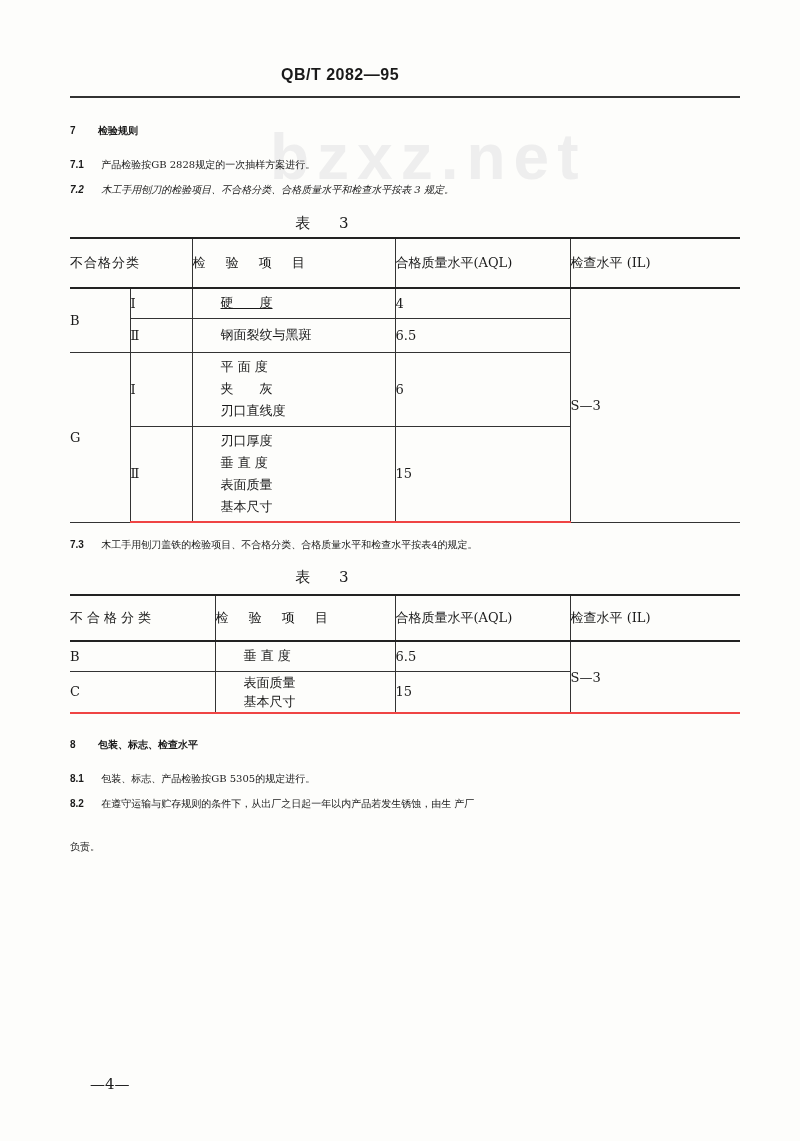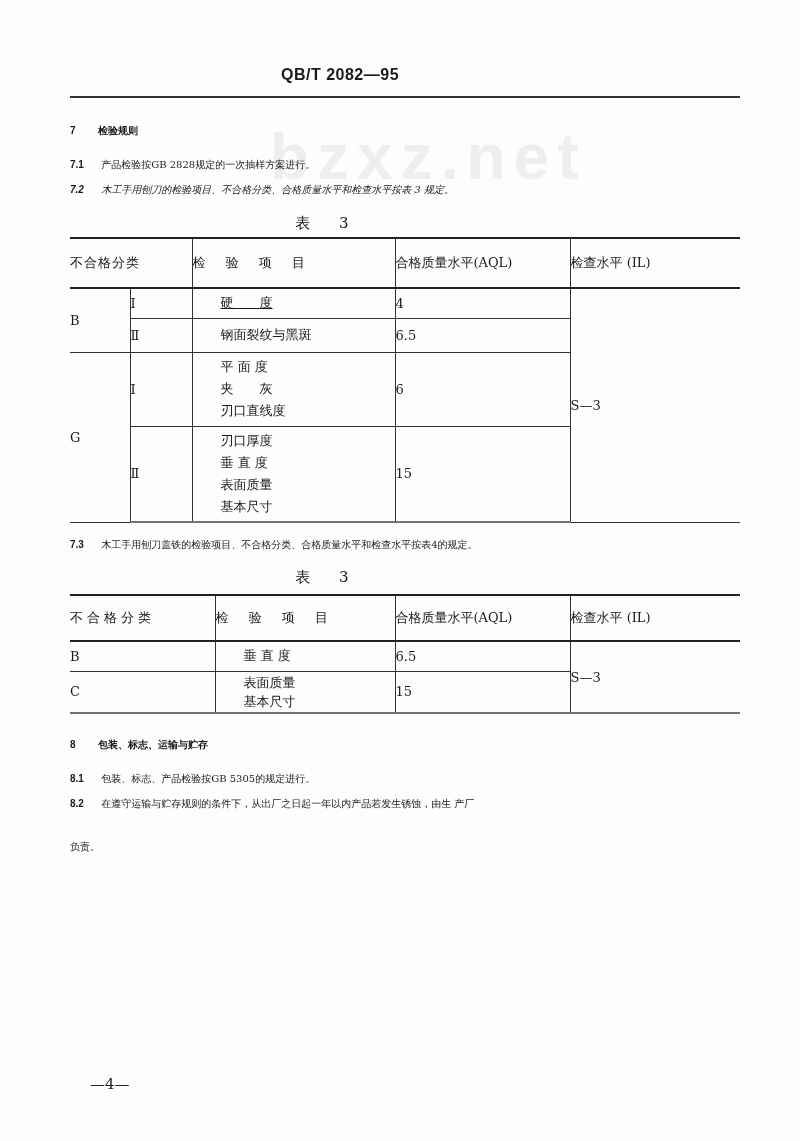--- a/index.html
+++ b/index.html
@@ -10,21 +10,21 @@
   .abs { position:absolute; }
   .header-code { left:0; width:680px; top:66px; text-align:center; font-family:"Liberation Sans","DejaVu Sans",sans-serif; font-weight:bold; font-size:16px; letter-spacing:0.5px; }
   .header-rule { left:70px; width:670px; top:96px; height:2px; background:#333; }
   .sec { font-size:10px; left:70px; }
   .sec b { font-weight:bold; }
   .num { display:inline-block; width:28px; font-family:"Liberation Sans",sans-serif; font-weight:bold; }
   .caption { left:0; width:656px; text-align:center; font-size:15px; letter-spacing:12px; }
   table { border-collapse:collapse; position:absolute; font-size:13px; }
   td { border:1px solid #333; text-align:left; vertical-align:middle; padding:0; }
   .t-top { border-top:2px solid #222; }
-  .t-bot { border-bottom:2px solid #737373; }
+  .t-bot { border-bottom:2px solid #ef4444; }
   .left-edge { border-left:none; }
   .right-edge { border-right:none; }
   .item { text-align:left; padding-left:28px; line-height:22px; }
   .item div { white-space:nowrap; }
   .hdr { letter-spacing:1px; }
   .wm { left:270px; top:120px; font-family:"Liberation Sans",sans-serif; font-weight:bold; font-size:64px; color:#eeeeee; letter-spacing:8px; }
   .pagenum { left:90px; top:1075px; font-size:15px; }
 </style>
 </head>
 <body>
@@ -136,21 +136,21 @@
     <td class="item t-bot" style="line-height:19px;">
       <div>表面质量</div>
       <div>基本尺寸</div>
     </td>
     <td class="t-bot">15</td>
   </tr>
 </tbody>
   </table>
 
 <div class="abs sec" style="top:738px;">
-  <span class="num">8</span><b>包装、标志、运输与贮存</b>
+  <span class="num">8</span><b>包装、标志、检查水平</b>
 </div>
 <div class="abs sec" style="top:772px;">
   <span class="num">8.1</span>
   <span>包装、标志、产品检验按GB 5305的规定进行。</span>
 </div>
 <div class="abs sec" style="top:797px; width:680px;">
   <span class="num">8.2</span>
   <span>在遵守运输与贮存规则的条件下，从出厂之日起一年以内产品若发生锈蚀，由生 产厂</span>
 </div>
 <div class="abs sec" style="top:822px;margin-top:18px;">负责。</div>

